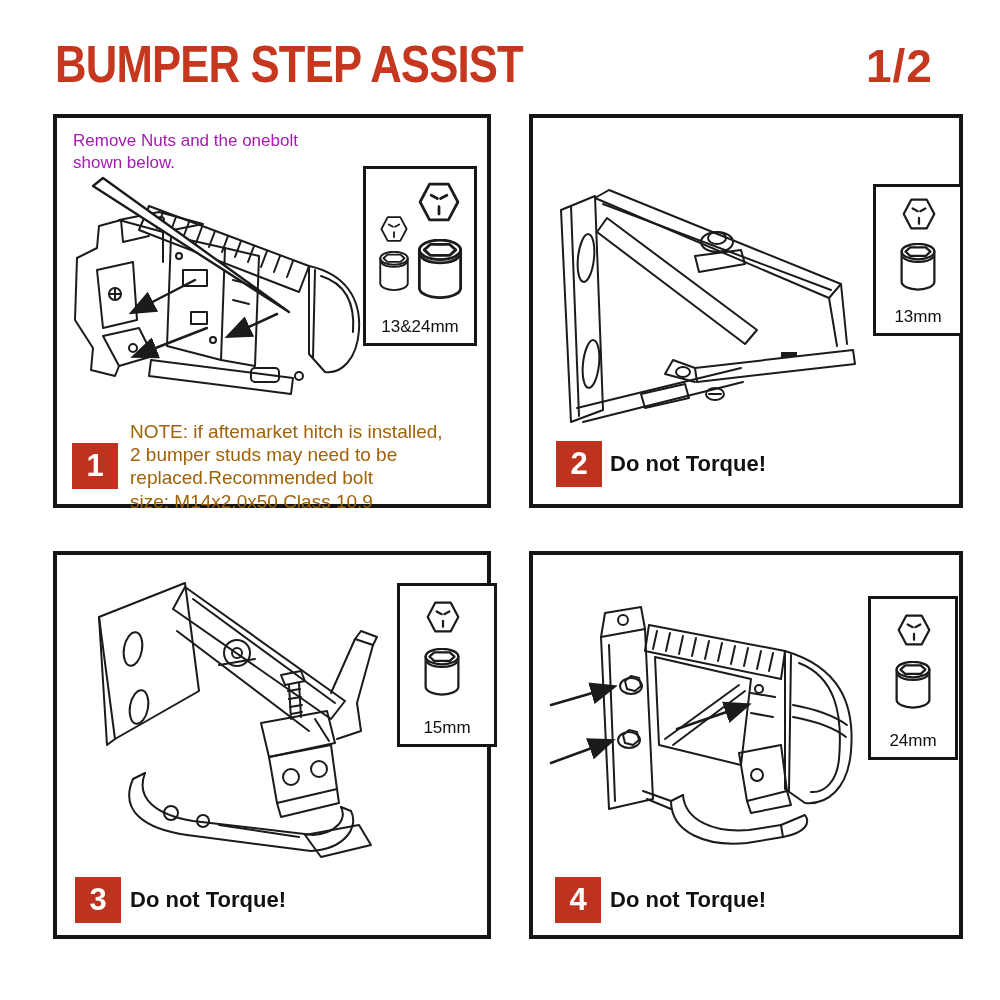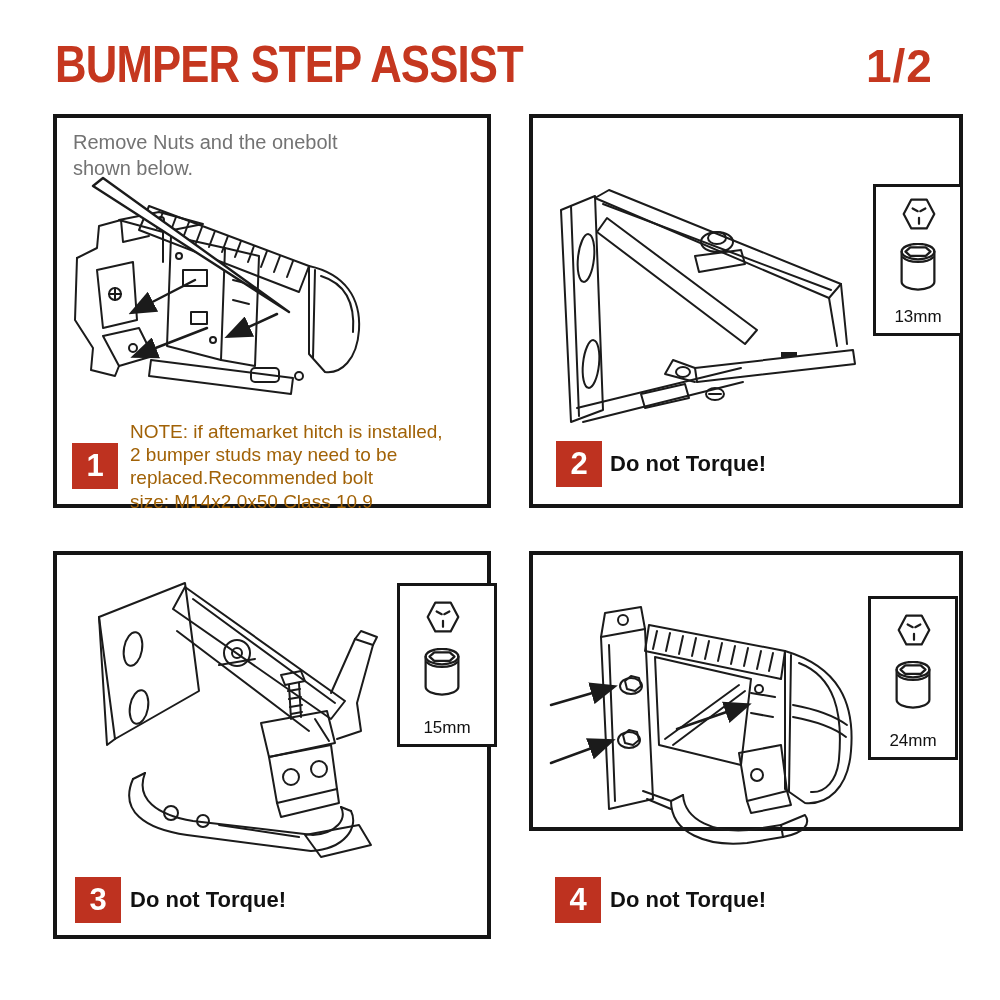--- a/index.html
+++ b/index.html
@@ -18,25 +18,25 @@
   .pageno{
     position:absolute;left:866px;top:40px;font-size:46px;color:#C5371F;
     font-weight:700;letter-spacing:1px;line-height:52px;
   }
 
   
   .panel{position:absolute;border:4px solid #151515;background:#fff;box-sizing:border-box;}
   #panel1{left:53px;top:114px;width:438px;height:394px;}
   #panel2{left:529px;top:114px;width:434px;height:394px;}
   #panel3{left:53px;top:551px;width:438px;height:388px;}
-  #panel4{left:529px;top:551px;width:434px;height:280px;}
+  #panel4{left:529px;top:551px;width:434px;height:388px;}
 
   .instruction{
-    position:absolute;left:16px;top:12px;width:310px;font-size:20px;line-height:1.28;
-    white-space:pre-line;color:#737373;
+    position:absolute;left:16px;top:12px;width:310px;font-size:17px;line-height:1.28;
+    white-space:pre-line;color:#a21caf;
   }
 
   .tool-inset{position:absolute;border:3px solid #151515;background:#fff;box-sizing:content-box;}
   .tool-inset .tool-label{
     position:absolute;left:0;right:0;bottom:6px;text-align:center;font-size:17px;color:#111;
   }
   #inset1{left:306px;top:48px;width:108px;height:174px;}
   #inset2{left:332px;top:66px;width:84px;height:146px;margin-left:8px;}
   #inset3{left:340px;top:28px;width:84px;height:158px;padding-left:10px;}
   #inset4{left:335px;top:41px;width:84px;height:158px;}
@@ -139,20 +139,35 @@
         <g stroke-width="2.5">
           <line x1="132" y1="110" x2="70" y2="142" marker-end="url(#ah1)"></line>
           <line x1="144" y1="158" x2="72" y2="186" marker-end="url(#ah1)"></line>
           <line x1="214" y1="144" x2="166" y2="166" marker-end="url(#ah1)"></line>
         </g>
 
         <path d="M30,16 L40,8 L226,142 Z" fill="#ffffff" stroke-width="2.4"></path>
       </g>
     </svg>
 
+    <div class="tool-inset" id="inset1">
+      <svg style="left:52px;top:12px" width="42" height="42" viewBox="0 0 40 40">
+          <use href="#sym-nut"></use>
+        </svg>
+      <svg style="left:14px;top:46px" width="28" height="28" viewBox="0 0 40 40">
+          <use href="#sym-nut"></use>
+        </svg>
+      <svg style="left:12px;top:82px" width="32" height="42" viewBox="0 0 44 58">
+          <use href="#sym-socket"></use>
+        </svg>
+      <svg style="left:50px;top:70px" width="48" height="63" viewBox="0 0 44 58">
+          <use href="#sym-socket"></use>
+        </svg>
+      <div class="tool-label">13&amp;24mm</div>
+    </div>
 
     <div class="step-badge" style="left:15px;top:325px">
       <span>1</span>
     </div>
     <div class="note">NOTE: if aftemarket hitch is installed,
 2 bumper studs may need to be
 replaced.Recommended bolt
 size: M14x2.0x50 Class 10.9</div>
   </div>
 

